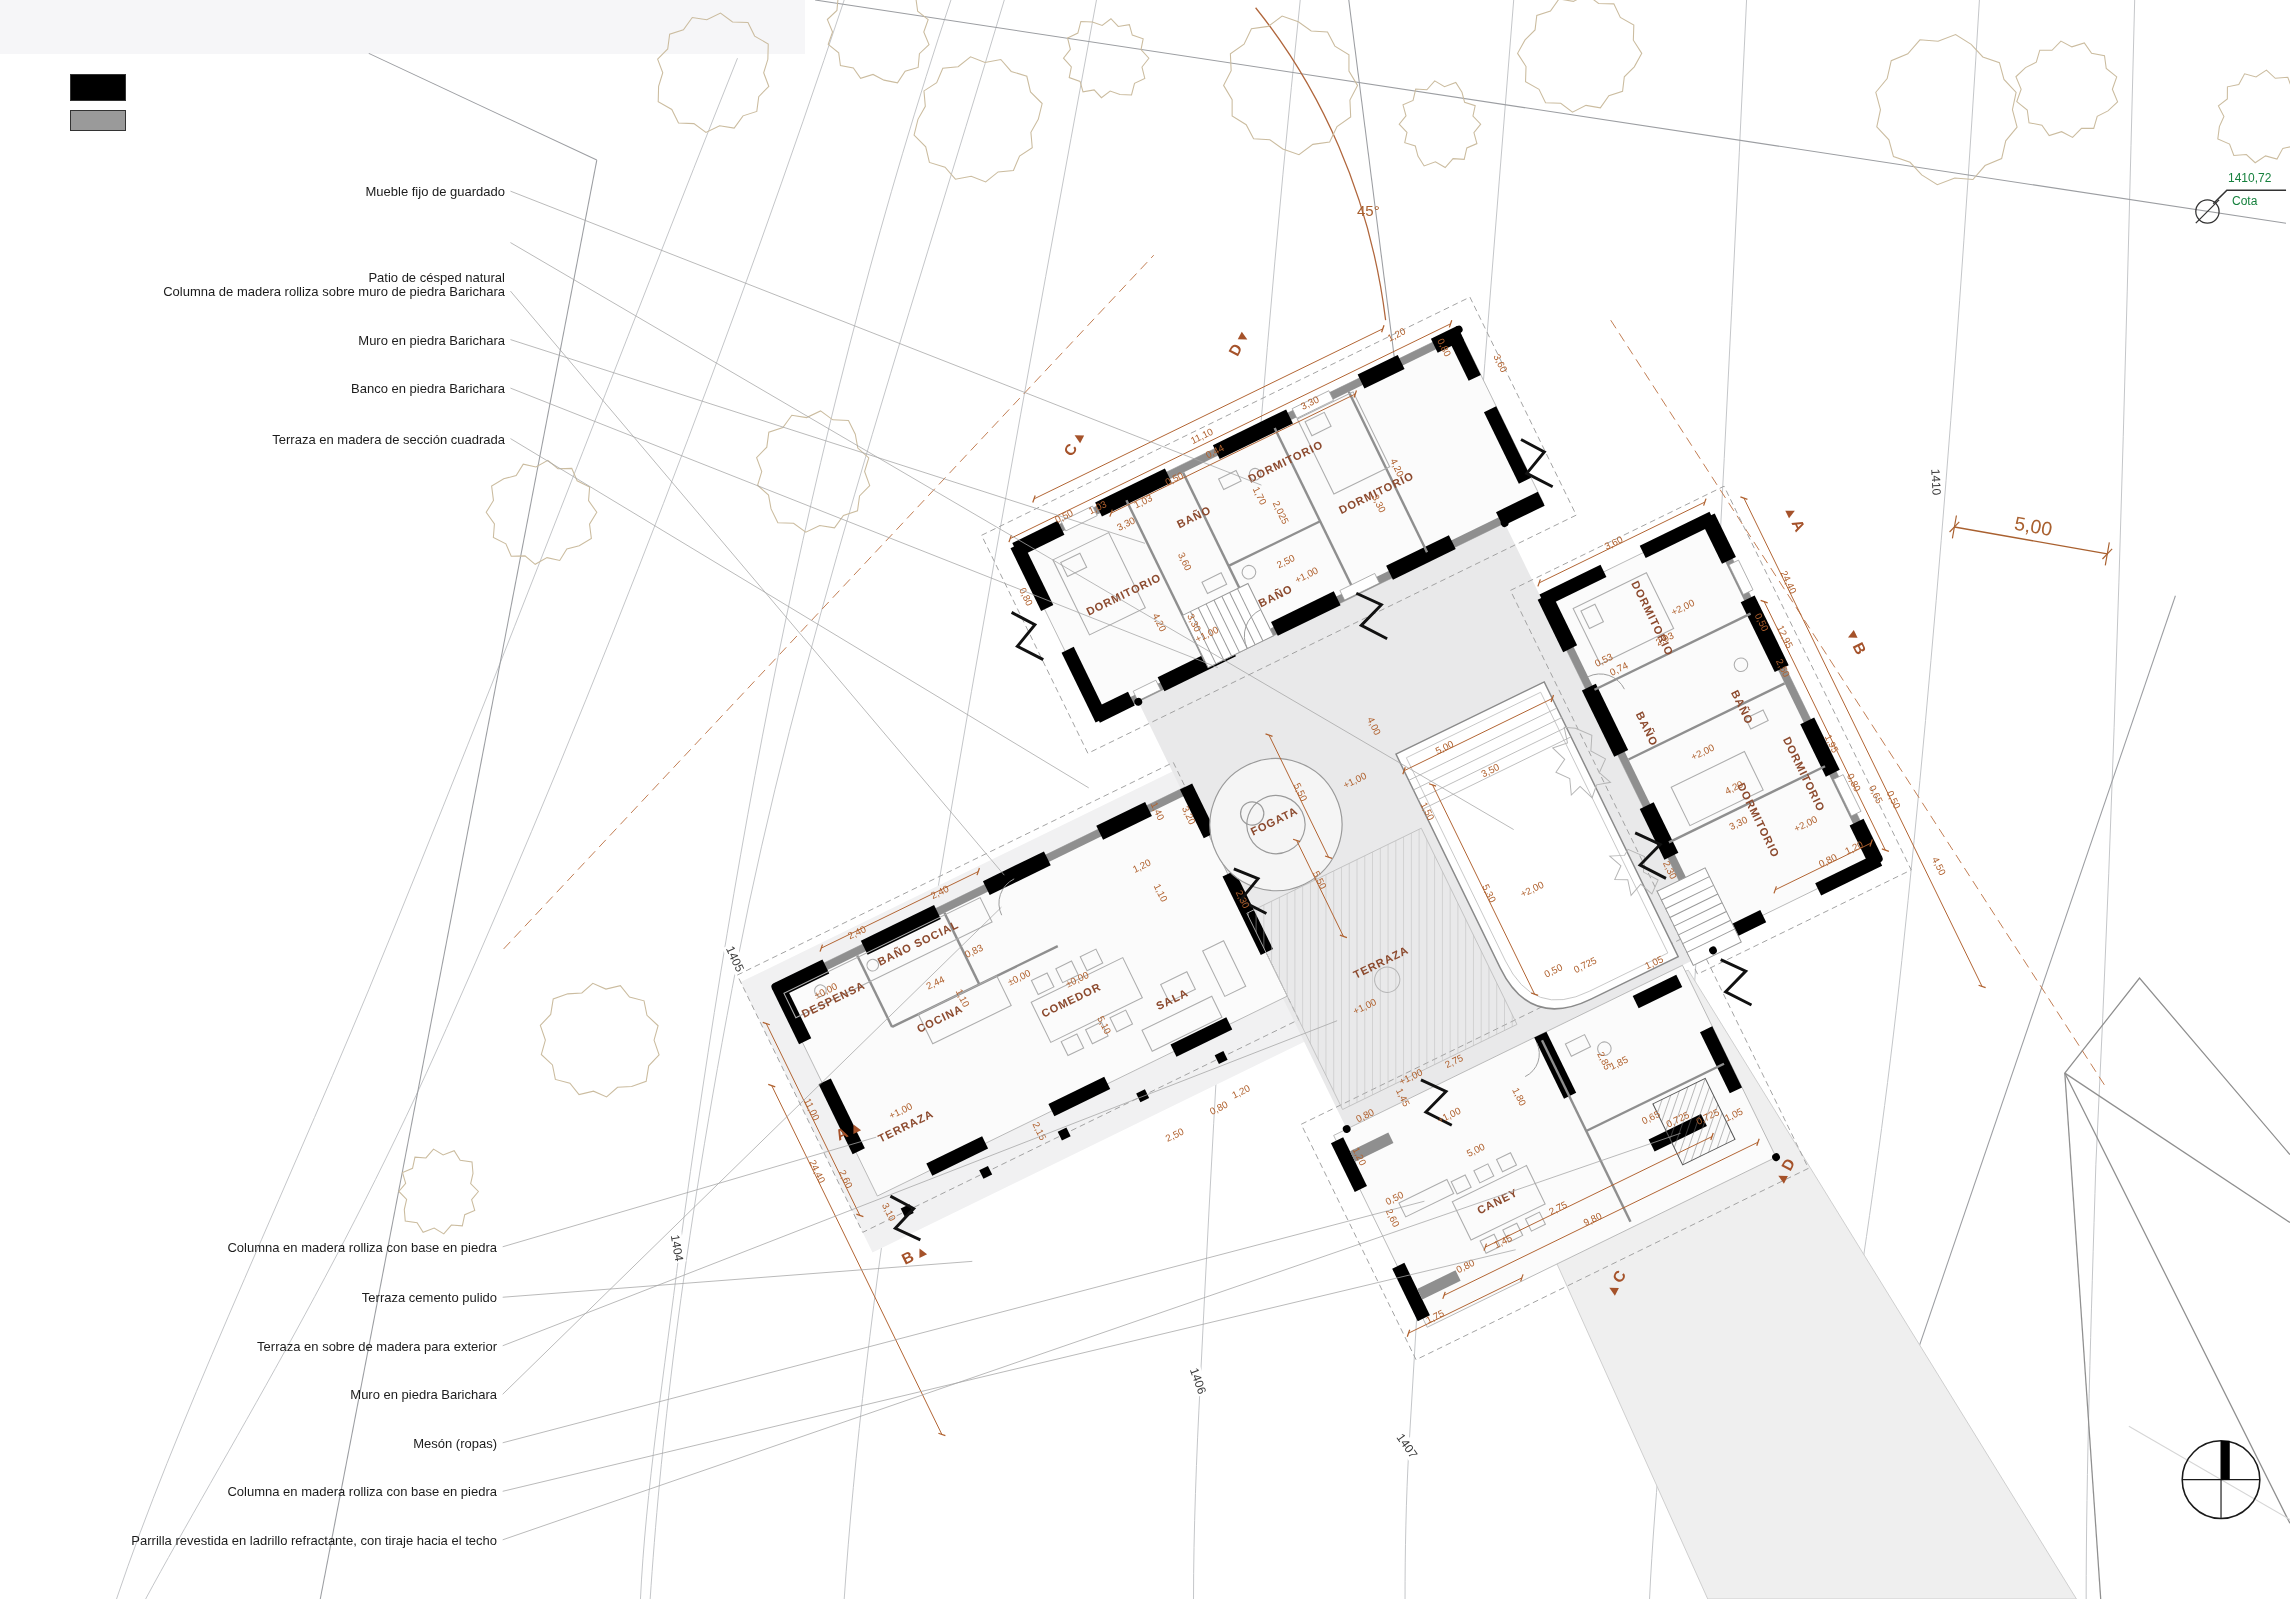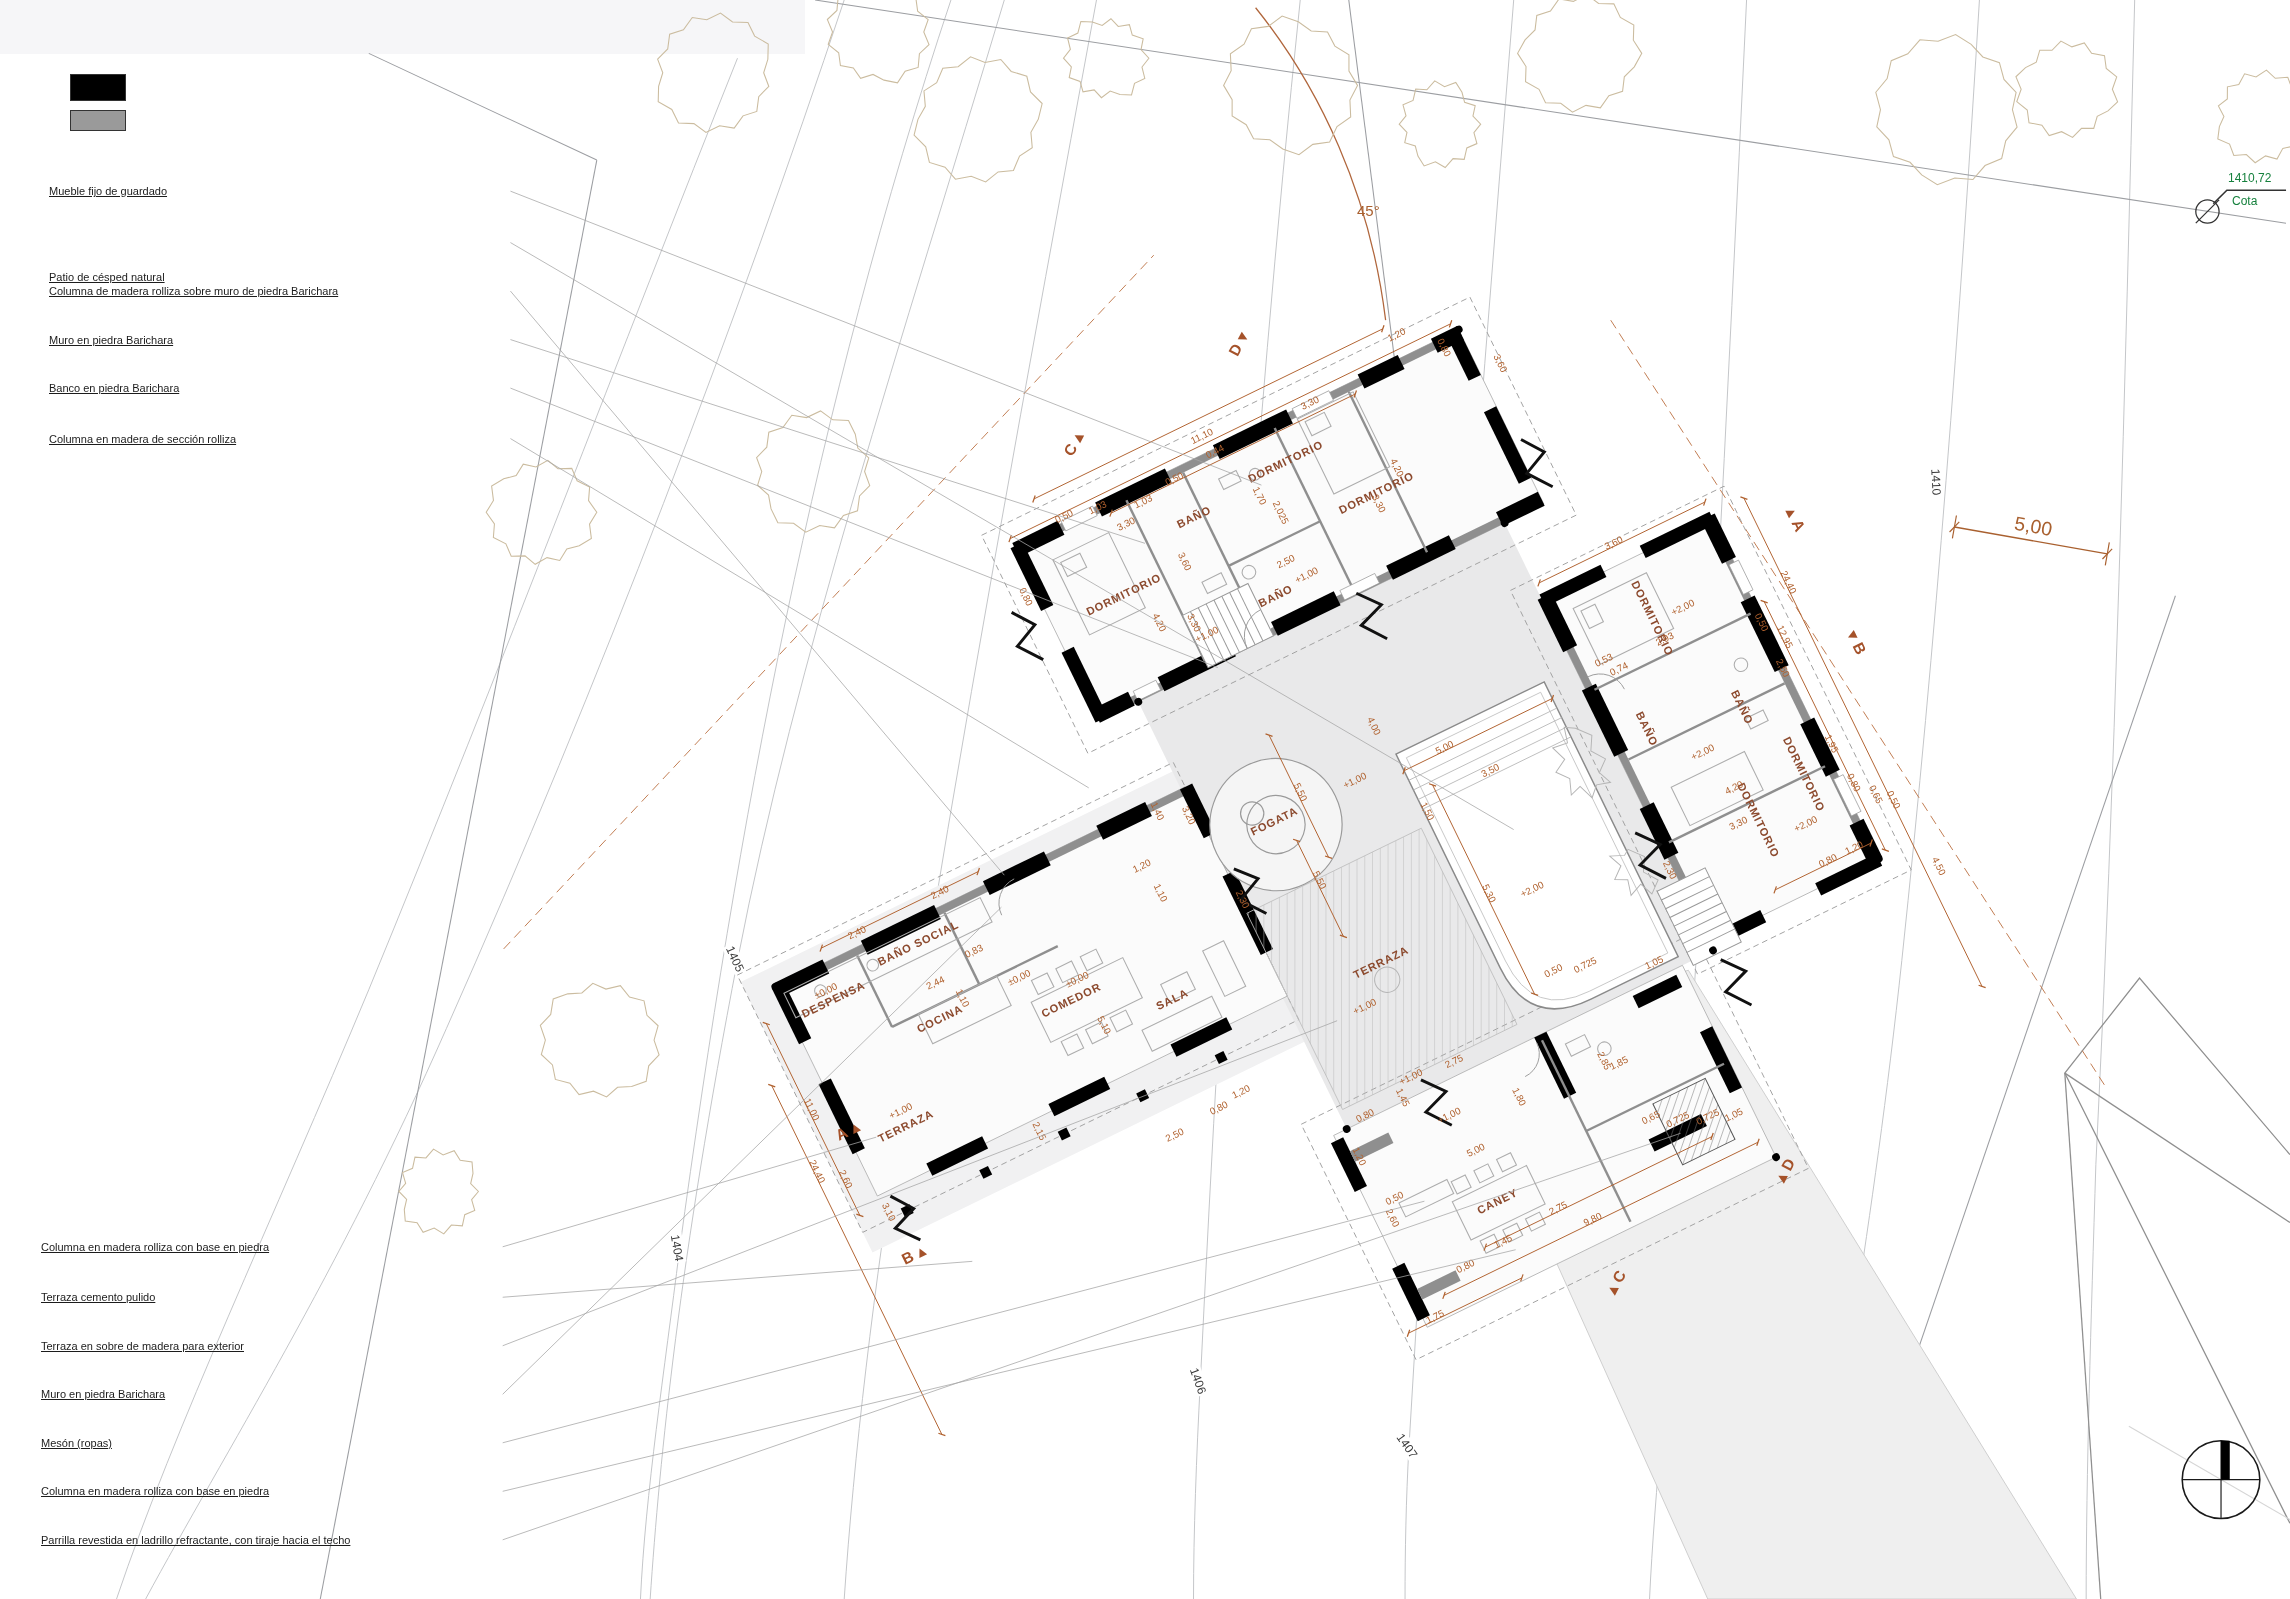--- a/index.html
+++ b/index.html
@@ -1,20 +1,20 @@
 <!DOCTYPE html>
 <html><head>
 <meta charset="utf-8">
 <style>
   html,body{margin:0;padding:0;background:#ffffff;}
   #page{position:relative;width:2290px;height:1599px;overflow:hidden;
         font-family:"Liberation Sans", sans-serif;background:#fff;}
   svg{position:absolute;left:0;top:0;}
-  .co{position:absolute;width:456px;font-size:11px;color:#1c1c1c;
-      transform:translateY(-50%);white-space:nowrap;text-decoration:underline;}
+  .co{position:absolute;width:456px;text-align:right;font-size:13px;color:#1c1c1c;
+      transform:translateY(-50%);white-space:nowrap;}
   .ct{position:absolute;font-size:12px;color:#3a3a3a;background:#fff;padding:0 1.9px;
       transform-origin:center;white-space:nowrap;}
   .mk{position:absolute;font-size:15.5px;font-weight:bold;color:#a5522a;
       transform-origin:center;white-space:nowrap;letter-spacing:1.9px;}
   .mk .tri{font-size:14.6px;}
   .ang{position:absolute;font-size:15px;color:#a9602f;}
   .cota-txt{position:absolute;font-size:12px;color:#15803d;line-height:1.25;}
   .legend-swatch{position:absolute;border:1px solid #333;}
   #topband{position:absolute;left:0;top:0;width:805px;height:54px;background:#f6f6f8;}
   .sc-label{font-size:20px;fill:#a9602f;}
@@ -535,21 +535,21 @@
 
   <div class="cota-txt" style="left:2228px;top:171px;">1410,72</div>
   <div class="cota-txt" style="left:2232px;top:194px;">Cota</div>
 
   <div id="overlay">
       <div class="co" style="left: 49px; top: 191px;">Mueble fijo de guardado</div>
       <div class="co" style="left: 49px; top: 243px; margin-top: 34px;">Patio de césped natural</div>
       <div class="co" style="left: 49px; top: 291px;">Columna de madera rolliza sobre muro de piedra Barichara</div>
       <div class="co" style="left: 49px; top: 340px;">Muro en piedra Barichara</div>
       <div class="co" style="left: 49px; top: 388px;">Banco en piedra Barichara</div>
-      <div class="co" style="left: 49px; top: 439px;">Columna en madera de sección rolliza</div>
+      <div class="co" style="left: 49px; top: 439px;">Terraza en madera de sección cuadrada</div>
       <div class="co" style="left: 41px; top: 1247px;">Columna en madera rolliza con base en piedra</div>
       <div class="co" style="left: 41px; top: 1297px;">Terraza cemento pulido</div>
       <div class="co" style="left: 41px; top: 1346px;">Terraza en sobre de madera para exterior</div>
       <div class="co" style="left: 41px; top: 1394px;">Muro en piedra Barichara</div>
       <div class="co" style="left: 41px; top: 1443px;">Mesón (ropas)</div>
       <div class="co" style="left: 41px; top: 1491px;">Columna en madera rolliza con base en piedra</div>
       <div class="co" style="left: 41px; top: 1540px;">Parrilla revestida en ladrillo refractante, con  tiraje hacia el techo</div>
       <div class="mk" style="left: 1240px; top: 342px; transform: translate(-50%, -50%) rotate(-62deg);">D<span class="tri">▼</span></div>
       <div class="mk" style="left: 1075px; top: 442px; transform: translate(-50%, -50%) rotate(-62deg);">C<span class="tri">▲</span></div>
       <div class="mk" style="left: 1795px; top: 519px; transform: translate(-50%, -50%) rotate(64deg);"><span class="tri">▲</span>A</div>

